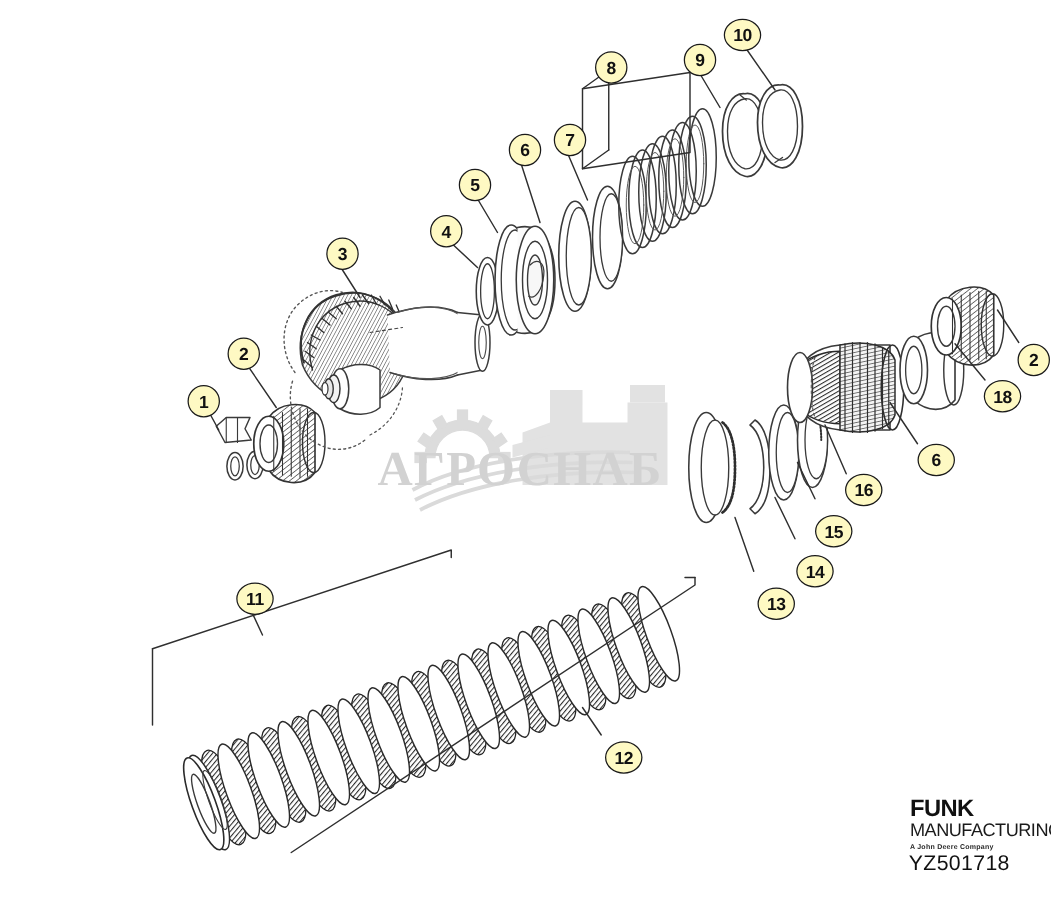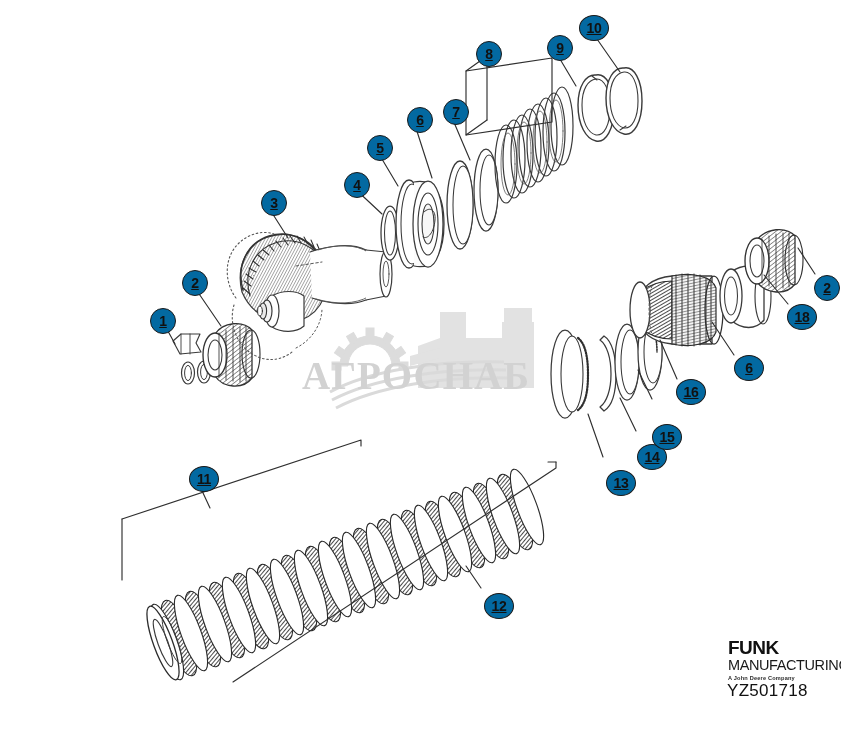--- a/index.html
+++ b/index.html
@@ -9,30 +9,29 @@
     color:#111;
   }
   #stage{position:absolute;left:0;top:0;width:841px;height:731px;}
   #stage svg{position:absolute;left:0;top:0;}
 
   
   .callout{
     position:absolute;
     width:26px;height:26px;
     border-radius:50%;
-    background:#0369a1;
+    background:#fef9c3;
     border:1.6px solid #1a1a1a;
     box-sizing:border-box;
     display:flex;align-items:center;justify-content:center;
     font-size:14px;font-weight:700;line-height:1;
     color:#111;
     font-family:"Liberation Sans", sans-serif;
     letter-spacing:-0.3px;
     z-index:30;
-    text-decoration:underline;
   }
   .callout.wide{width:30px;}
 
   
   #watermark{
     position:absolute;
     left:290px;top:296px;
     width:252px;height:132px;
     z-index:12;
     pointer-events:none;
@@ -430,21 +429,21 @@
   <div class="callout" style="left:367px;top:135px;">5</div>
   <div class="callout" style="left:407px;top:107px;">6</div>
   <div class="callout" style="left:443px;top:99px;">7</div>
   <div class="callout" style="left:476px;top:41px;">8</div>
   <div class="callout" style="left:547px;top:35px;">9</div>
   <div class="callout wide" style="left:579px;top:15px;">10</div>
   <div class="callout wide" style="left:189px;top:466px;">11</div>
   <div class="callout wide" style="left:484px;top:593px;">12</div>
   <div class="callout wide" style="left:606px;top:470px;text-align:right;">13</div>
   <div class="callout wide" style="left:637px;top:444px;">14</div>
-  <div class="callout wide" style="left:652px;top:412px;margin-top:12px;">15</div>
+  <div class="callout wide" style="left:652px;top:412px;">15</div>
   <div class="callout wide" style="left:676px;top:379px;">16</div>
   <div class="callout wide" style="left:734px;top:355px;">6</div>
   <div class="callout wide" style="left:787px;top:304px;">18</div>
   <div class="callout" style="left:814px;top:275px;">2</div>
 
   <div id="brand">
     <div id="brand-funk">FUNK</div>
     <div id="brand-mfg">MANUFACTURING</div>
     <div id="brand-sub">A John Deere Company</div>
   </div>

